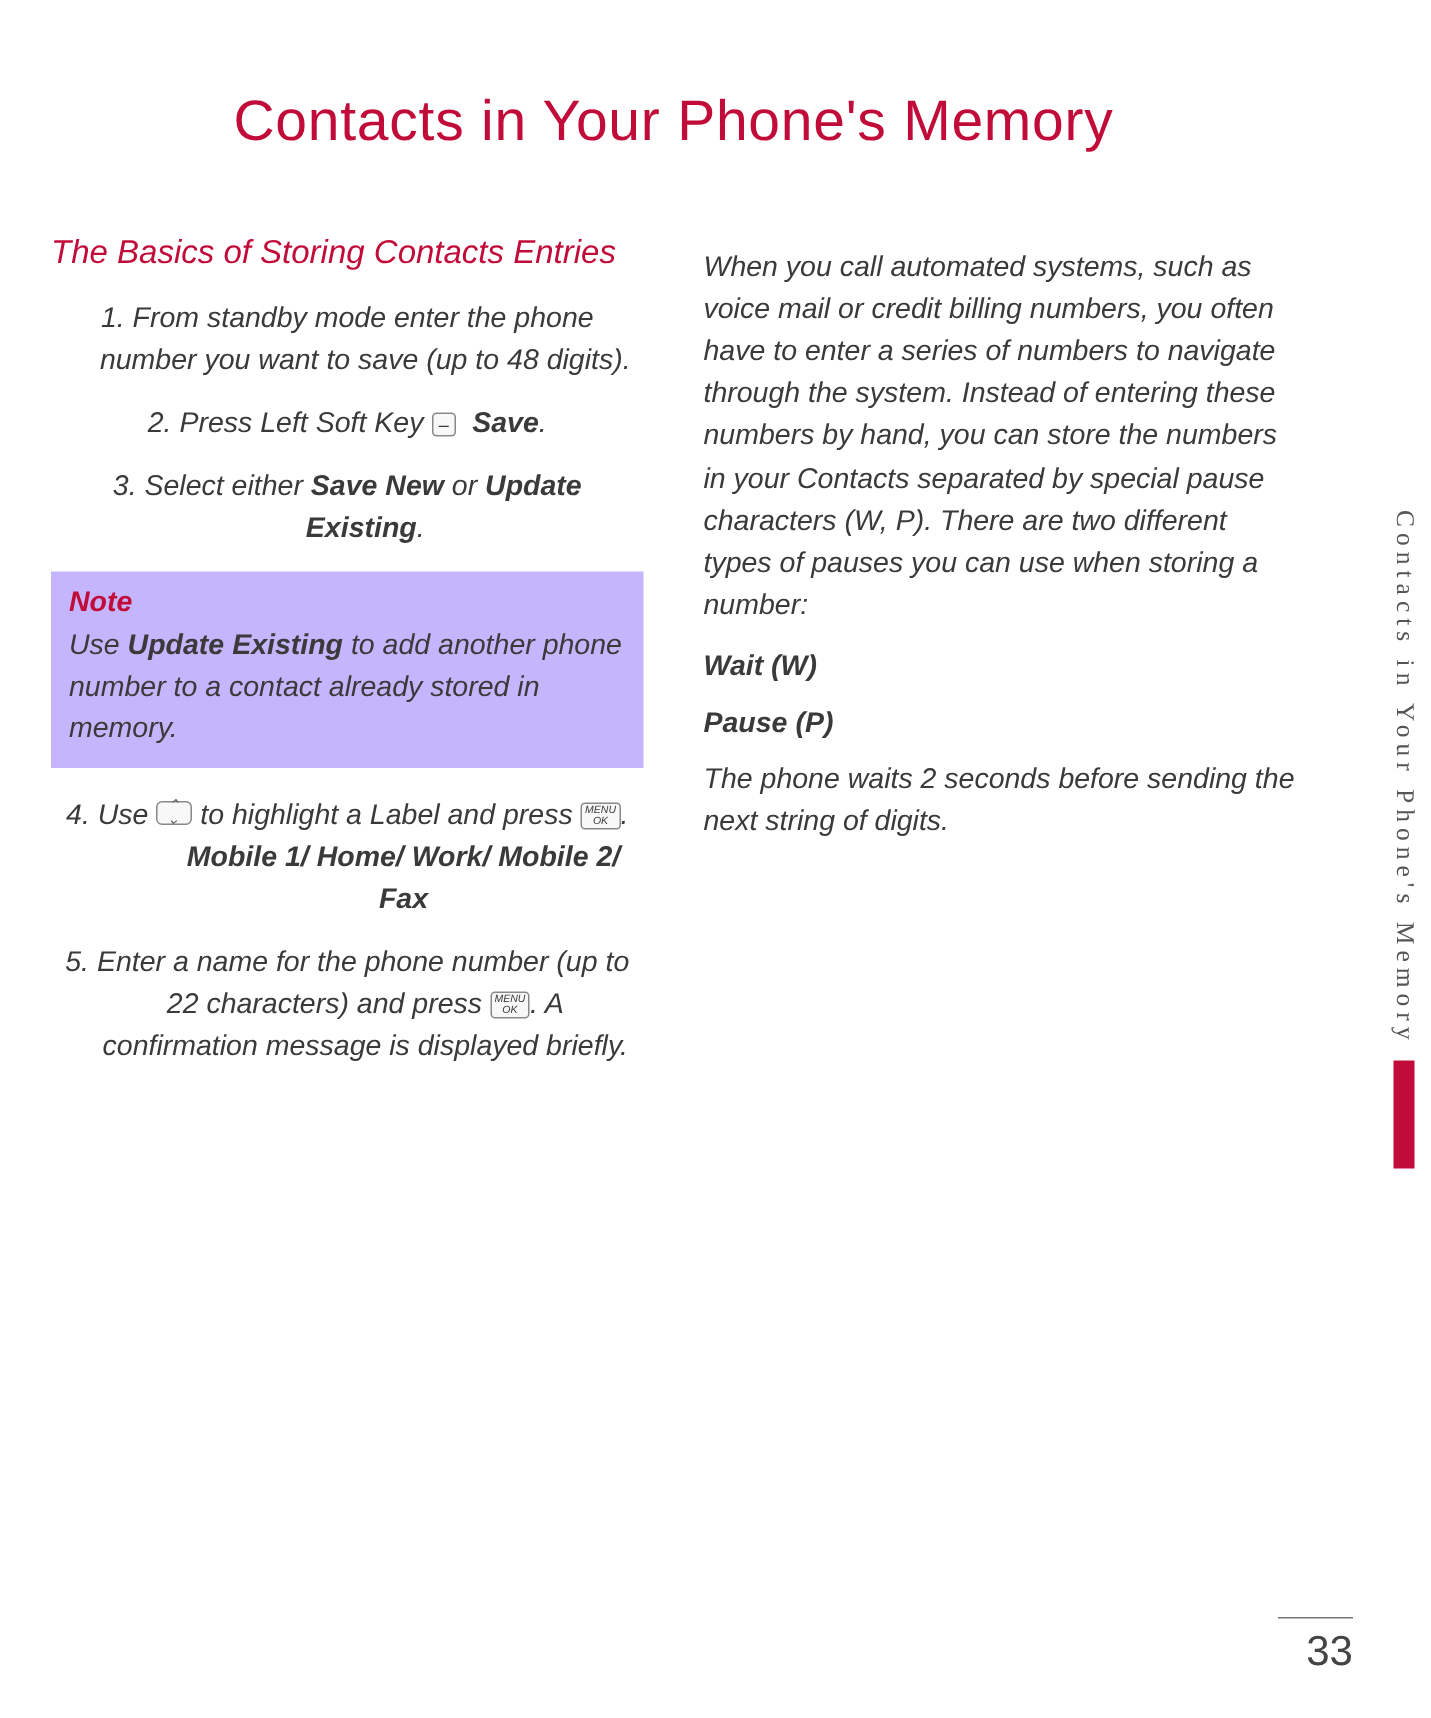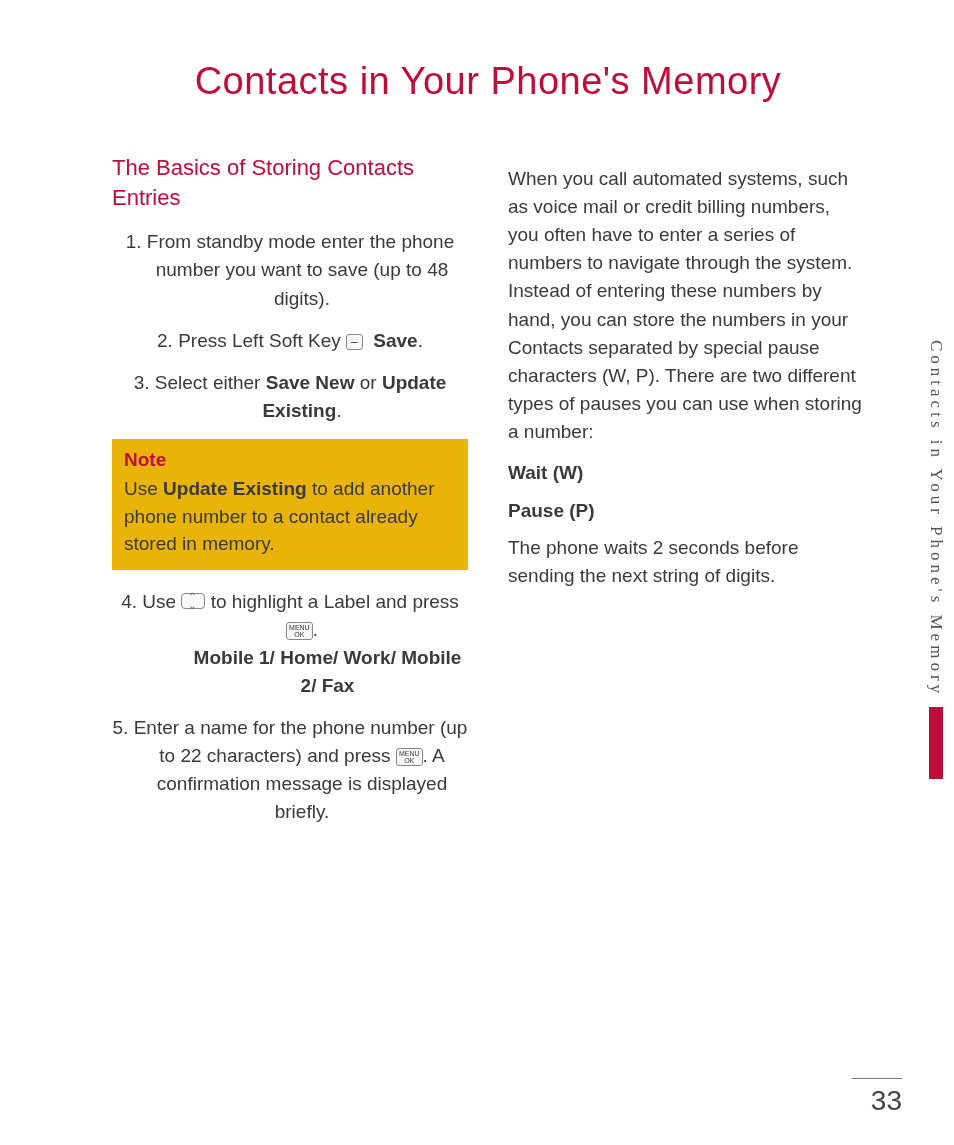--- a/index.html
+++ b/index.html
@@ -6,36 +6,37 @@
     margin: 0;
     padding: 0;
     font-family: "Helvetica Neue", Helvetica, Arial, sans-serif;
     background: #ffffff;
     width: 954px;
     height: 1145px;
     position: relative;
     color: #3a3a3a;
   }
   .page {
-    padding: 60px 90px 40px 112px;
+    padding: 60px 90px 40px 34px;
     box-sizing: border-box;
     position: relative;
     height: 100%;
   }
   h1.title {
     font-size: 38px;
     font-weight: 400;
     color: #c10c3a;
     text-align: center;
     margin: 0 0 50px 0;
     letter-spacing: 0.5px;
   }
   .columns {
     display: flex;
     gap: 40px;
+    font-style: italic;
   }
   .col {
     flex: 1;
     min-width: 0;
   }
   h2.section {
     color: #c10c3a;
     font-size: 22px;
     font-weight: 400;
     margin: 0 0 16px 0;
@@ -53,21 +54,21 @@
     margin: 0 0 14px 0;
   }
   .ol > li {
     margin: 0 0 14px 0;
     padding-left: 24px;
     text-indent: -24px;
     text-align: center;
   }
   .bold { font-weight: 600; }
   .note-box {
-    background: #eab308;
+    background: #c4b5fd;
     padding: 10px 12px 12px 12px;
     margin: 4px 0 18px 0;
   }
   .note-box .note-title {
     color: #c10c3a;
     font-weight: 600;
     font-size: 19px;
     margin-bottom: 4px;
   }
   .note-box .note-body {

